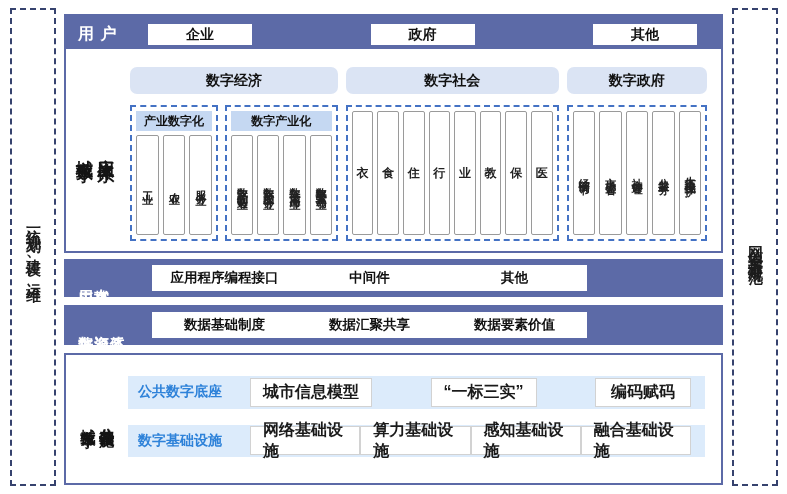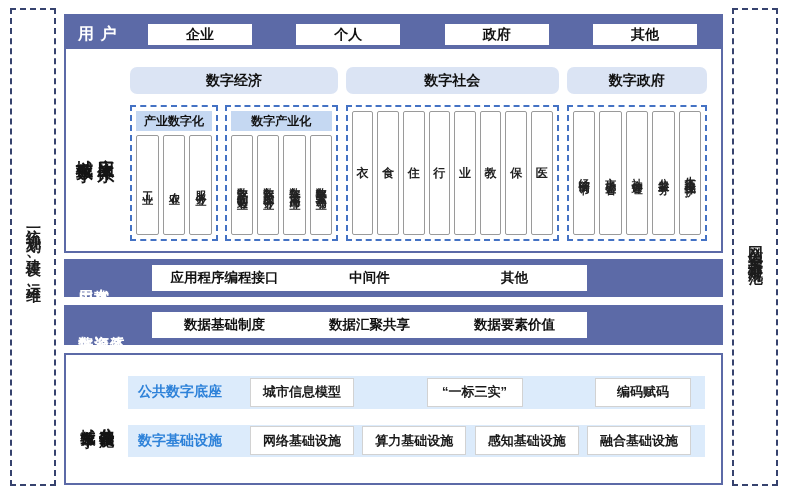--- a/index.html
+++ b/index.html
@@ -49,40 +49,39 @@
   .labelbar-box { width: 145px; height: 26px; background: #ffffff; display: flex; align-items: center; justify-content: center; font-size: 13.5px; font-weight: 700; color: #111; }
 
   
   .infra { position: absolute; left: 64px; top: 353px; width: 659px; height: 132px; border: 2px solid #5c6aa7; background: #fff; display: flex; }
   .infra-labelzone { flex: 0 0 62px; display: flex; align-items: center; justify-content: center; }
   .infra-labelzone .vtext { font-size: 15px; font-weight: 700; color: #141414; letter-spacing: 1px; }
   .infra-rows { flex: 1; display: flex; flex-direction: column; padding: 21px 16px 26px 0; gap: 16px; }
   .infra-row { height: 41px; background: #dcebfb; display: flex; align-items: center; }
   .infra-row-title { flex: 0 0 122px; padding-left: 10px; color: #2e82d9; font-weight: 700; font-size: 14px; }
   .infra-row-boxes { flex: 1; display: flex; justify-content: space-between; align-items: center; padding-right: 14px; }
-  .infra-box { min-width: 96px; height: 29px; padding: 0 12px; background: #ffffff; border: 1px solid #d2d2d2; display: flex; align-items: center; justify-content: center; font-size: 13px; font-weight: 700; color: #1a1a1a; }
+  .infra-box { min-width: 96px; height: 29px; padding: 0 12px; background: #ffffff; border: 1px solid #d2d2d2; display: flex; align-items: center; justify-content: center; font-size: 16px; font-weight: 700; color: #1a1a1a; }
 </style>
 </head>
 <body>
 
 <div class="canvas">
 
   <div class="side side-left">
     <div class="vtext">统一规划、建设、运维</div>
   </div>
 
   <div class="side side-right">
     <div class="vtext">网信安全与标准规范</div>
   </div>
 
   <div class="userbar">
     <div class="userbar-label">用 户</div>
     <div class="userbar-boxes">
       <div class="userbar-box">企业</div>
-      <div class="userbar-box">个人</div>
       <div class="userbar-box">政府</div>
       <div class="userbar-box">其他</div>
     </div>
   </div>
 
   <div class="app-system">
     <div class="app-system-labelzone">
       <div class="vtext">城市数字
 应用体系</div>
     </div>

